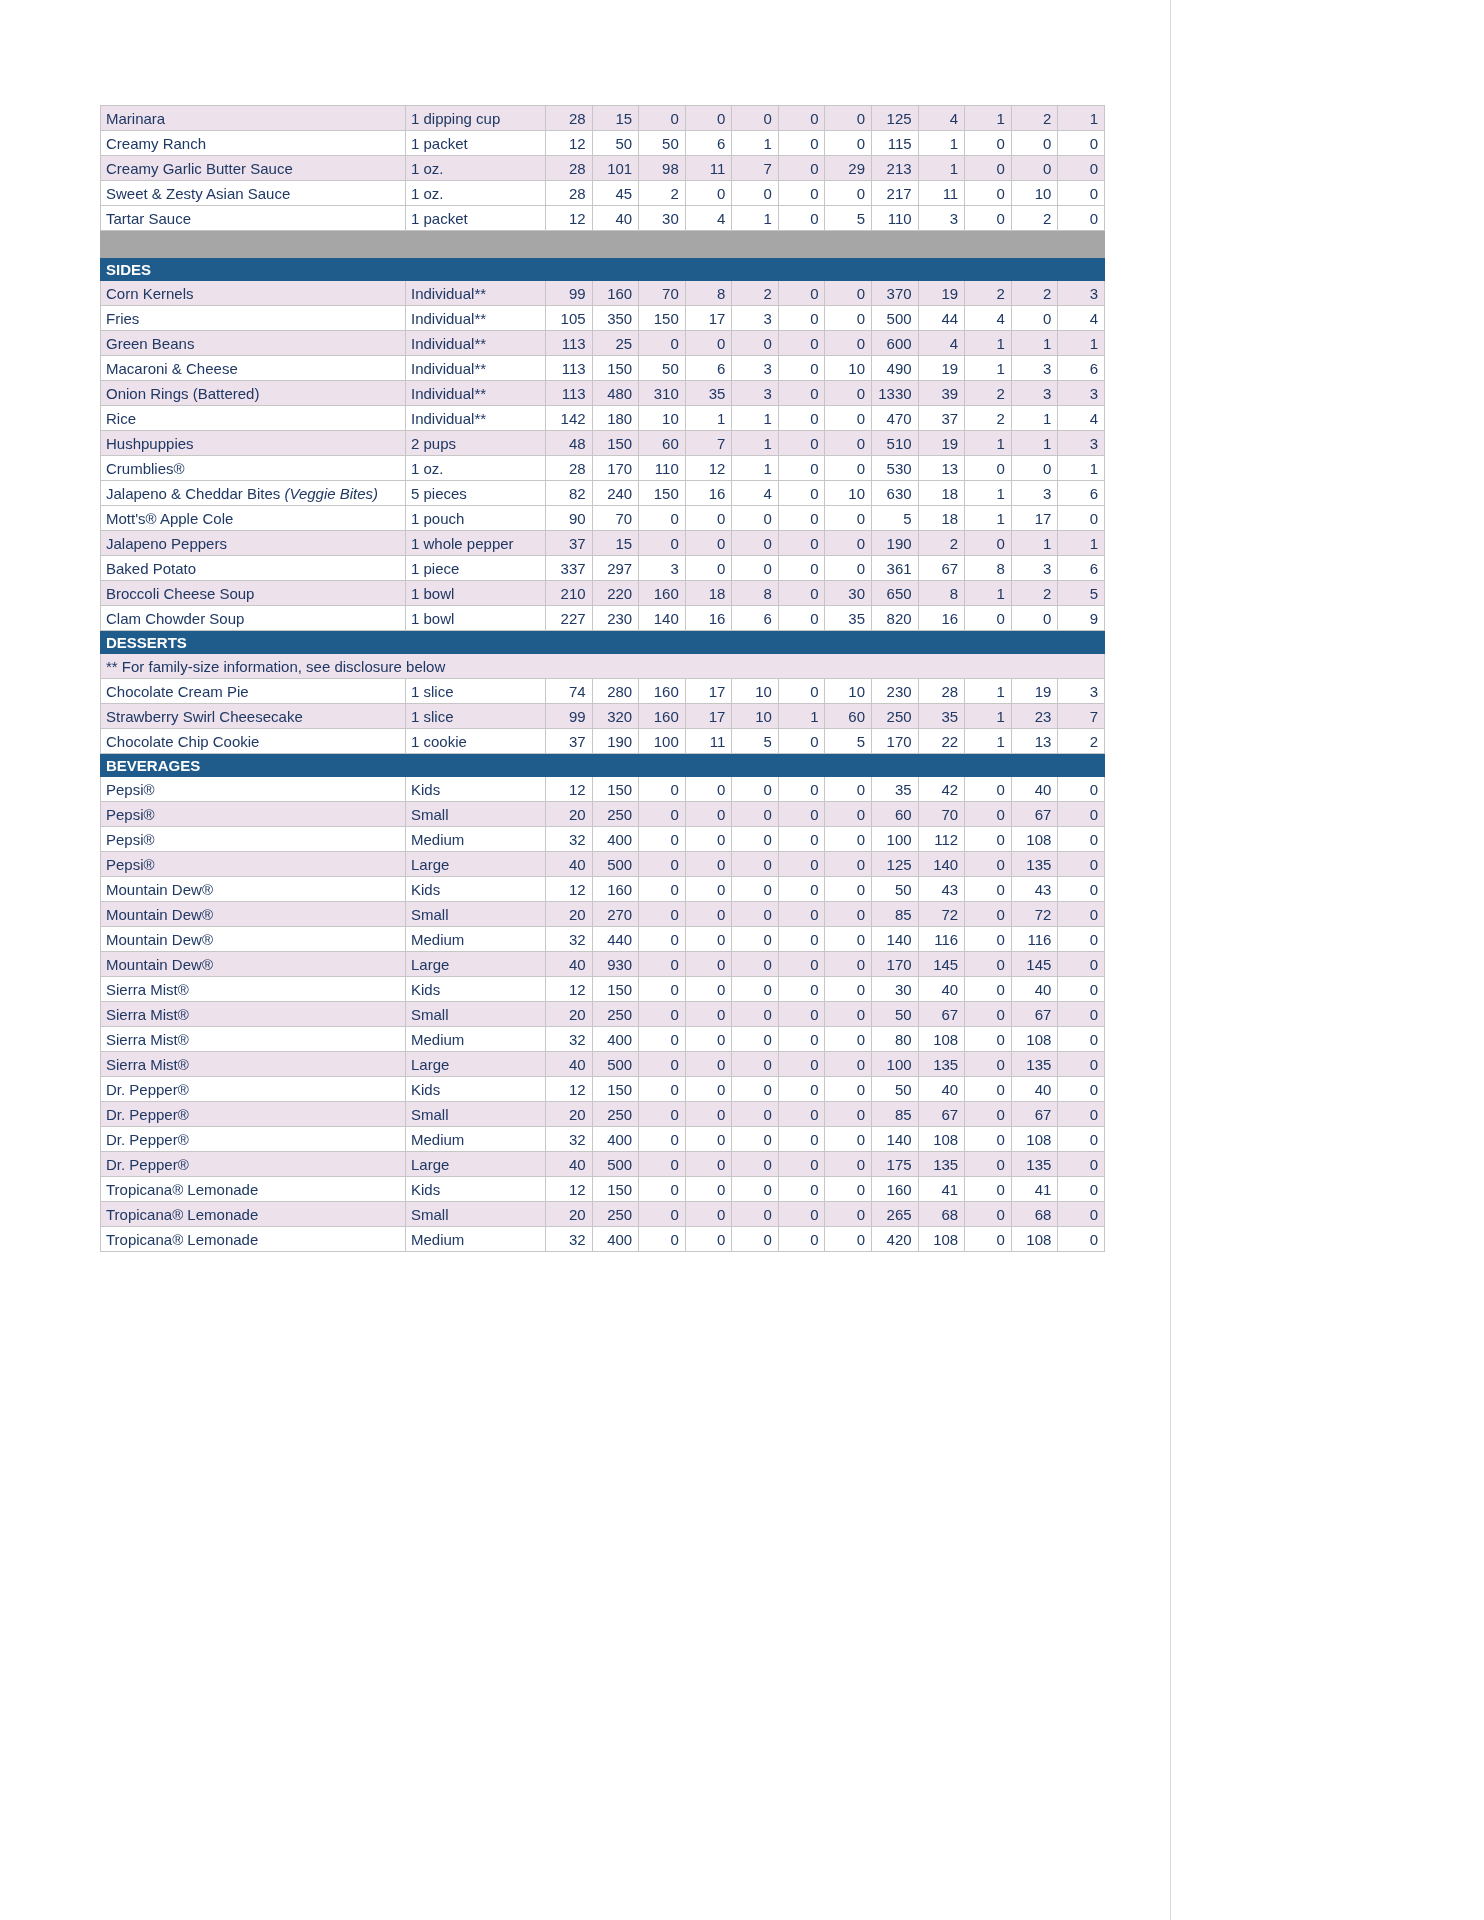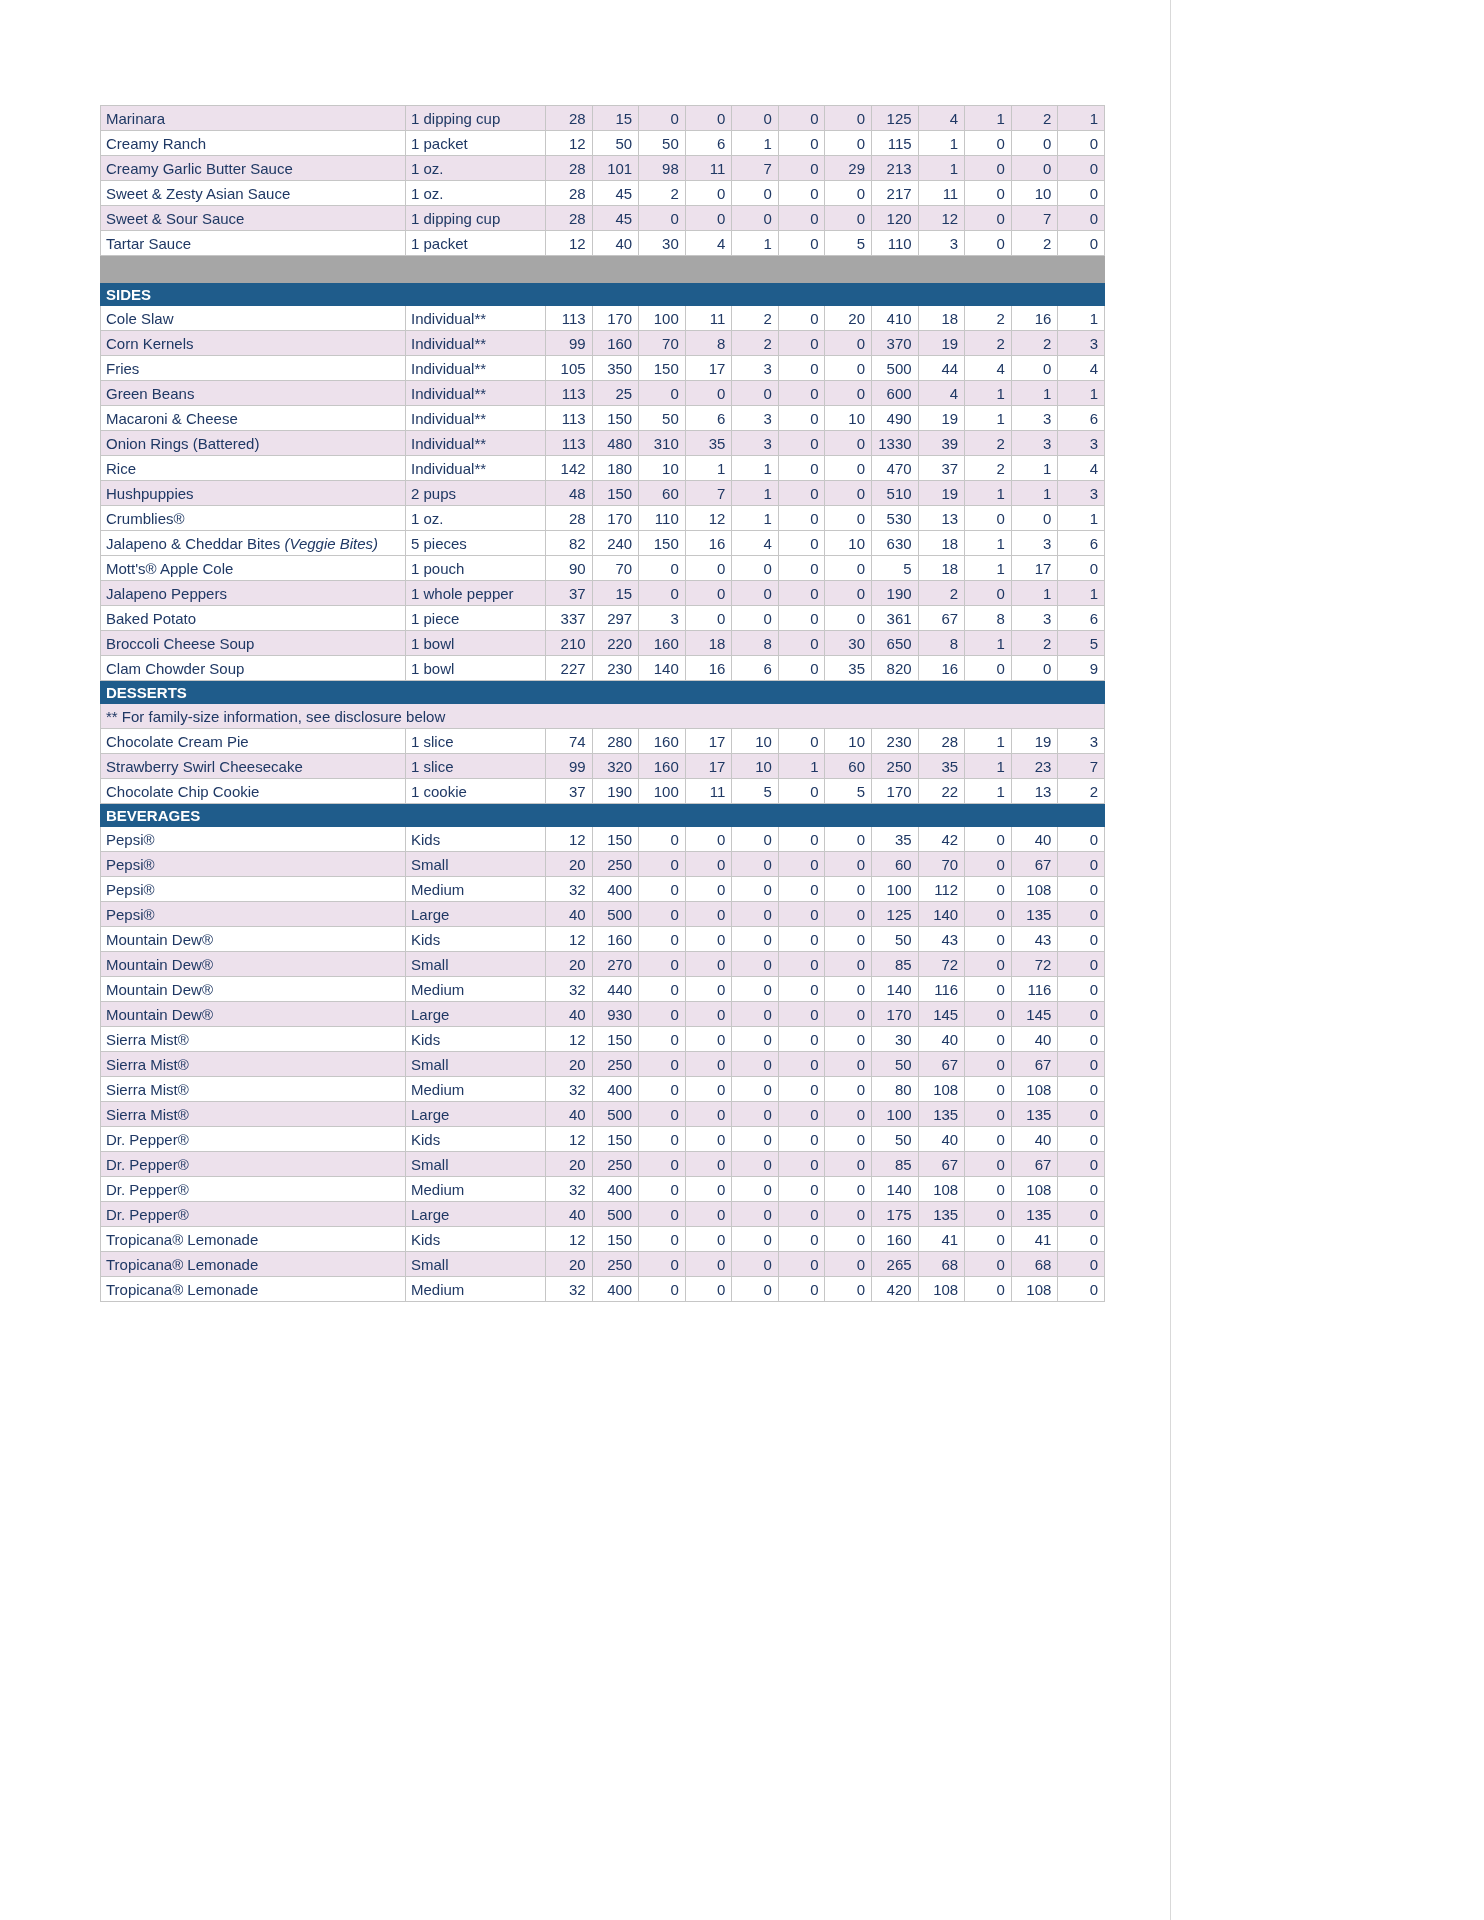--- a/index.html
+++ b/index.html
@@ -127,36 +127,20 @@
           <td class="num">0</td>
           <td class="num">0</td>
           <td class="num">0</td>
           <td class="num">0</td>
           <td class="num">217</td>
           <td class="num">11</td>
           <td class="num">0</td>
           <td class="num">10</td>
           <td class="num">0</td>
         </tr>
-        <tr class="shaded">
-          <td class="name">Sweet &amp; Sour Sauce</td>
-          <td class="serving">1 dipping cup</td>
-          <td class="num">28</td>
-          <td class="num">45</td>
-          <td class="num">0</td>
-          <td class="num">0</td>
-          <td class="num">0</td>
-          <td class="num">0</td>
-          <td class="num">0</td>
-          <td class="num">120</td>
-          <td class="num">12</td>
-          <td class="num">0</td>
-          <td class="num">7</td>
-          <td class="num">0</td>
-        </tr>
         <tr class="plain">
           <td class="name">Tartar Sauce</td>
           <td class="serving">1 packet</td>
           <td class="num">12</td>
           <td class="num">40</td>
           <td class="num">30</td>
           <td class="num">4</td>
           <td class="num">1</td>
           <td class="num">0</td>
           <td class="num">5</td>
@@ -164,36 +148,20 @@
           <td class="num">3</td>
           <td class="num">0</td>
           <td class="num">2</td>
           <td class="num">0</td>
         </tr>
         <tr>
           <td class="spacer" colspan="14"></td>
         </tr>
         <tr>
           <td class="section-header" colspan="14">SIDES</td>
-        </tr>
-        <tr class="plain">
-          <td class="name">Cole Slaw</td>
-          <td class="serving">Individual**</td>
-          <td class="num">113</td>
-          <td class="num">170</td>
-          <td class="num">100</td>
-          <td class="num">11</td>
-          <td class="num">2</td>
-          <td class="num">0</td>
-          <td class="num">20</td>
-          <td class="num">410</td>
-          <td class="num">18</td>
-          <td class="num">2</td>
-          <td class="num">16</td>
-          <td class="num">1</td>
         </tr>
         <tr class="shaded">
           <td class="name">Corn Kernels</td>
           <td class="serving">Individual**</td>
           <td class="num">99</td>
           <td class="num">160</td>
           <td class="num">70</td>
           <td class="num">8</td>
           <td class="num">2</td>
           <td class="num">0</td>

